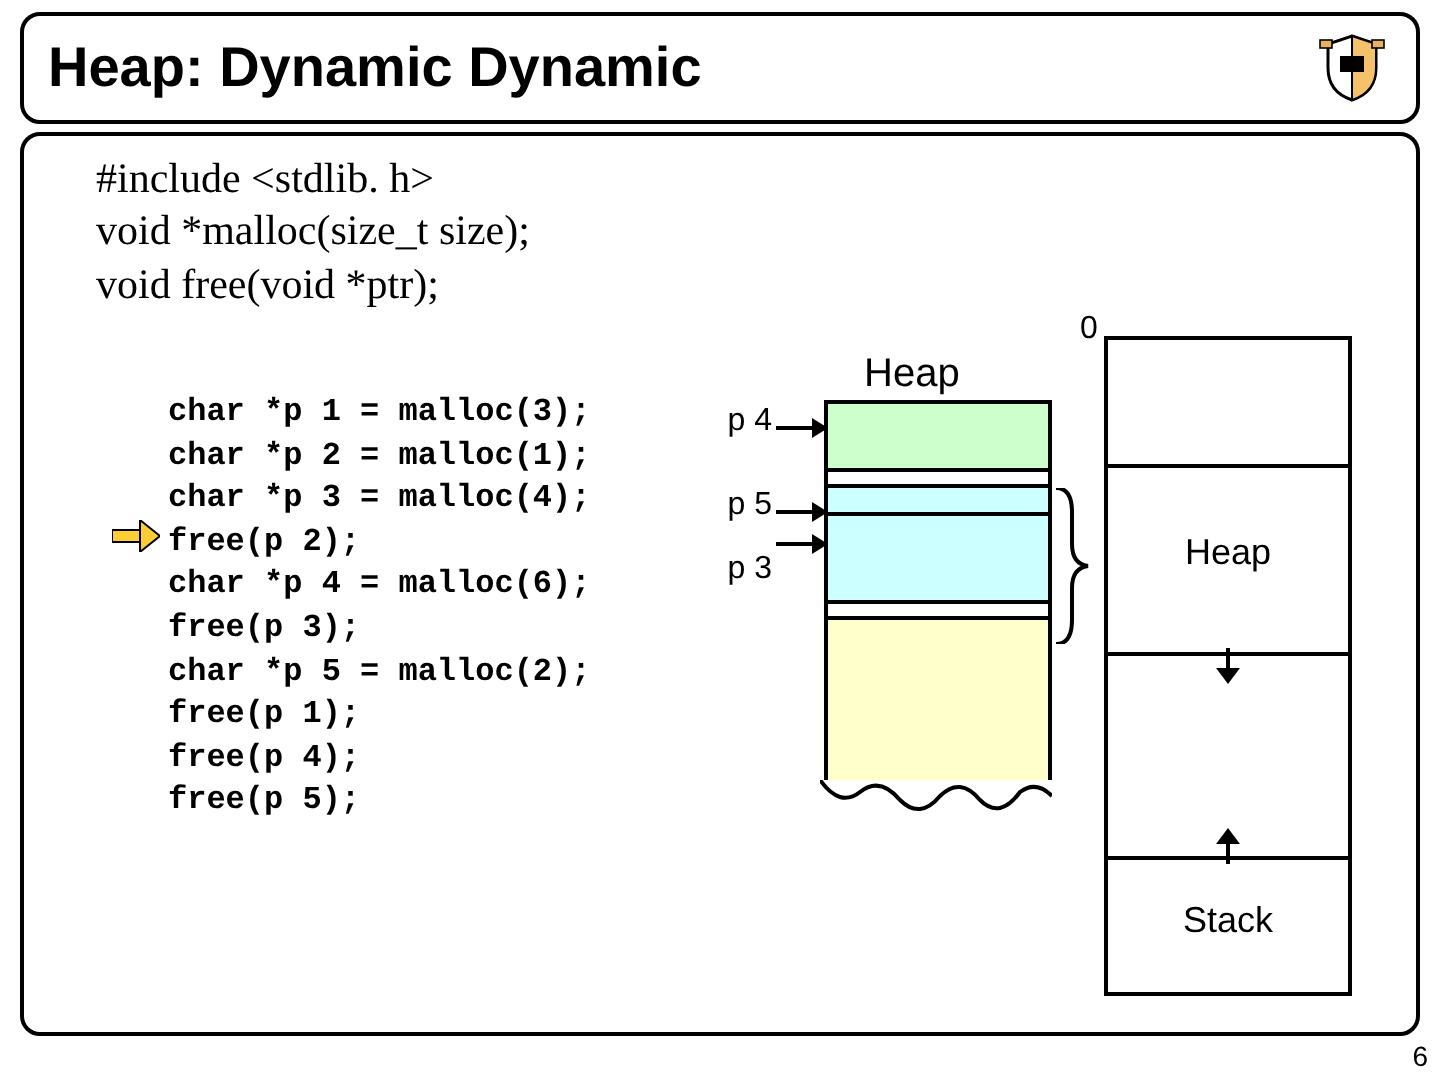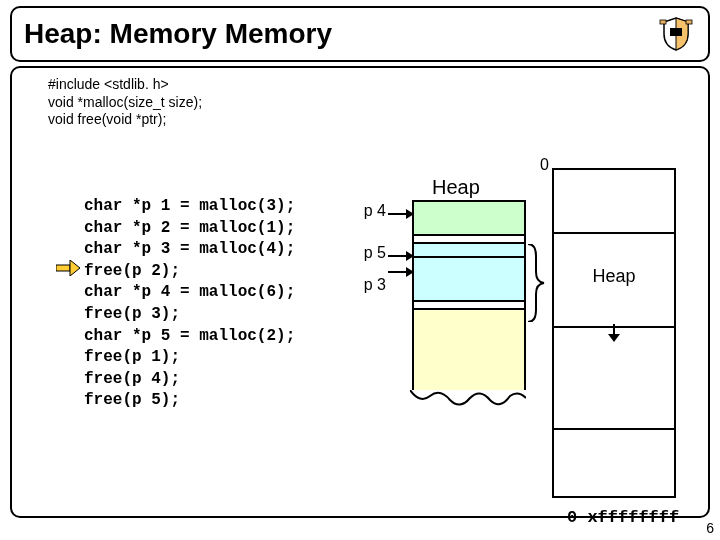--- a/index.html
+++ b/index.html
@@ -34,22 +34,22 @@
     border-radius: 10px;
     margin: 0 10px 6px 10px;
     height: 448px;
     position: relative;
     overflow: visible;
   }
   .includes {
     position: absolute;
     top: 8px;
     left: 36px;
-    font-family: Liberation Sans, sans-serif;
-    font-size: 14px;
+    font-family: Liberation Serif, serif;
+    font-size: 21px;
     line-height: 1.25;
     white-space: pre;
   }
   .code-block {
     position: absolute;
     top: 128px;
     left: 72px;
     font-family: "Courier New", monospace;
     font-size: 16px;
     font-weight: bold;
@@ -165,21 +165,21 @@
     position: absolute;
     right: 6px;
     bottom: 4px;
     font-size: 14px;
   }
 </style>
 </head>
 <body>
 
 <div class="title-bar">
-  <div class="title-text">Heap: Memory Memory</div>
+  <div class="title-text">Heap: Dynamic Dynamic</div>
   <svg class="crest" viewBox="0 0 40 40">
     <path d="M20 4 L32 8 L32 20 Q32 32 20 36 Q8 32 8 20 L8 8 Z" fill="#fff" stroke="#000" stroke-width="1.5"></path>
     <path d="M20 4 L32 8 L32 20 Q32 32 20 36 Z" fill="#f5c26b" stroke="#000" stroke-width="1"></path>
     <rect x="14" y="14" width="12" height="8" fill="#000"></rect>
     <rect x="4" y="6" width="6" height="4" fill="#e8b060" stroke="#000" stroke-width="0.8"></rect>
     <rect x="30" y="6" width="6" height="4" fill="#e8b060" stroke="#000" stroke-width="0.8"></rect>
   </svg>
 </div>
 
 <div class="content-frame">
@@ -248,19 +248,25 @@
       <div class="mem-seg1"></div>
       <div class="mem-heap">
         <div class="mem-heap-label">Heap</div>
         <svg class="down-arrow" viewBox="0 0 12 18">
           <line x1="6" y1="0" x2="6" y2="12" stroke="#000" stroke-width="2"></line>
           <path d="M0 10 L6 18 L12 10 Z" fill="#000"></path>
         </svg>
       </div>
       <div class="mem-gap">
       </div>
+      <div class="mem-stack">
+        <svg class="up-arrow" viewBox="0 0 12 18">
+          <path d="M0 8 L6 0 L12 8 Z" fill="#000"></path>
+          <line x1="6" y1="6" x2="6" y2="18" stroke="#000" stroke-width="2"></line>
+        </svg>
+        <div class="mem-stack-label">Stack</div>
+      </div>
     </div>
 
-    <div class="bottom-addr">0 xffffffff</div>
   </div>
 </div>
 
 <div class="slide-num">6</div>
 
 </body></html>

